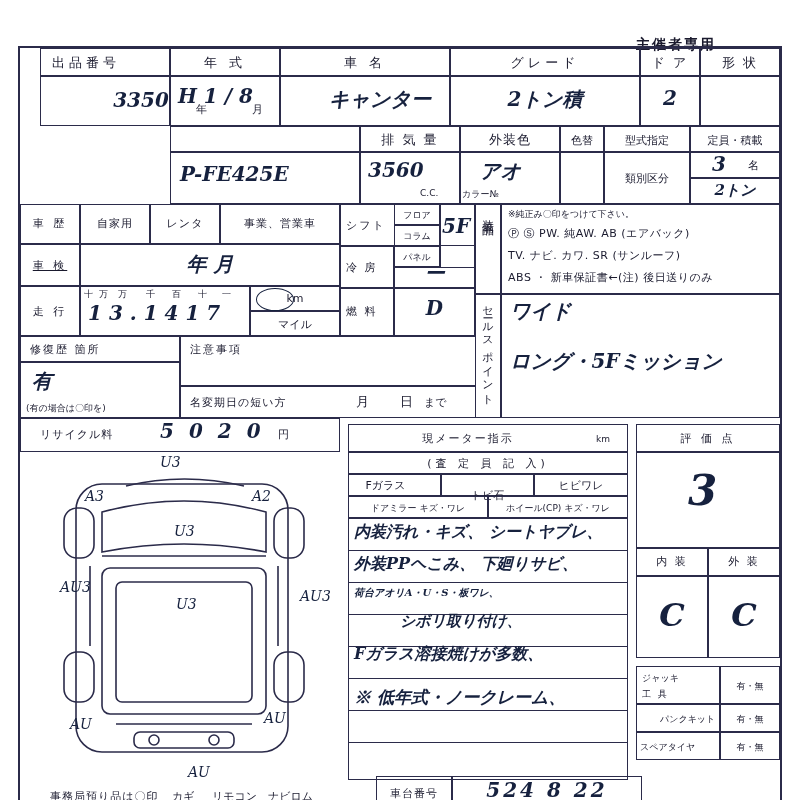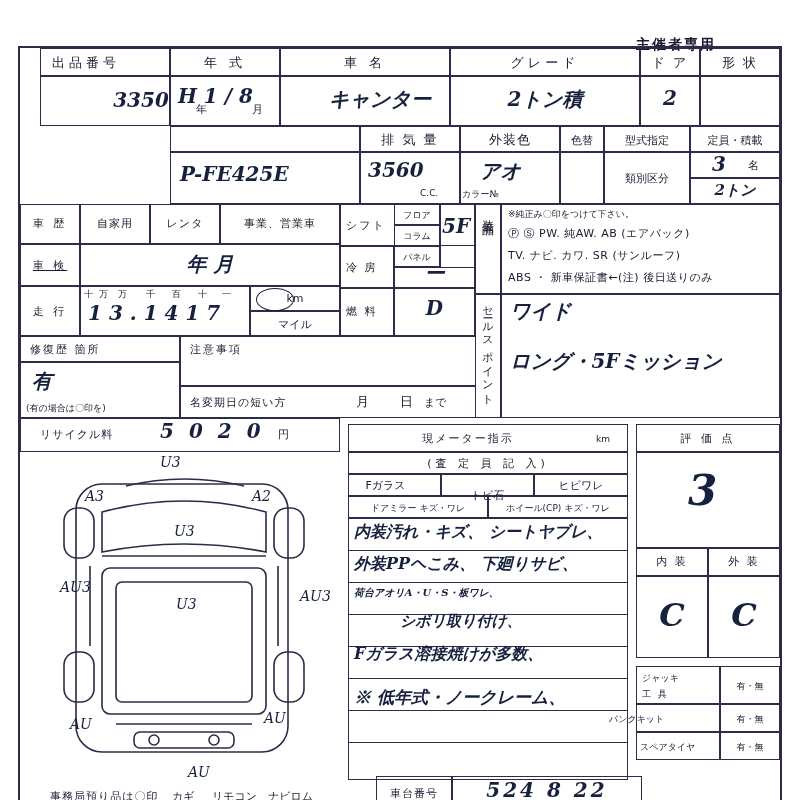--- a/index.html
+++ b/index.html
@@ -280,21 +280,21 @@
   <div class="box" style="left:708px;top:540px;width:72px;height:82px;"></div>
   <div class="hw center" style="left:708px;top:560px;width:72px;font-size:32px;">C</div>
 
   <div class="box" style="left:636px;top:630px;width:84px;height:38px;"></div>
   <div class="lbl xs" style="left:642px;top:636px;">ジャッキ</div>
   <div class="lbl xs" style="left:642px;top:652px;letter-spacing:2px;">工 具</div>
   <div class="box" style="left:720px;top:630px;width:60px;height:38px;"></div>
   <div class="lbl center xs" style="left:720px;top:644px;width:60px;">有・無</div>
 
   <div class="box" style="left:636px;top:668px;width:84px;height:28px;"></div>
-  <div class="lbl xs" style="left:609px;top:677px;">パンクキット</div>
+  <div class="lbl xs" style="left:660px;top:677px;">パンクキット</div>
   <div class="box" style="left:720px;top:668px;width:60px;height:28px;"></div>
   <div class="lbl center xs" style="left:720px;top:677px;width:60px;">有・無</div>
 
   <div class="box" style="left:636px;top:696px;width:84px;height:28px;"></div>
   <div class="lbl xs" style="left:640px;top:705px;">スペアタイヤ</div>
   <div class="box" style="left:720px;top:696px;width:60px;height:28px;"></div>
   <div class="lbl center xs" style="left:720px;top:705px;width:60px;">有・無</div>
 
   <div class="carwrap" style="left:30px;top:420px;width:310px;height:320px;">
     

